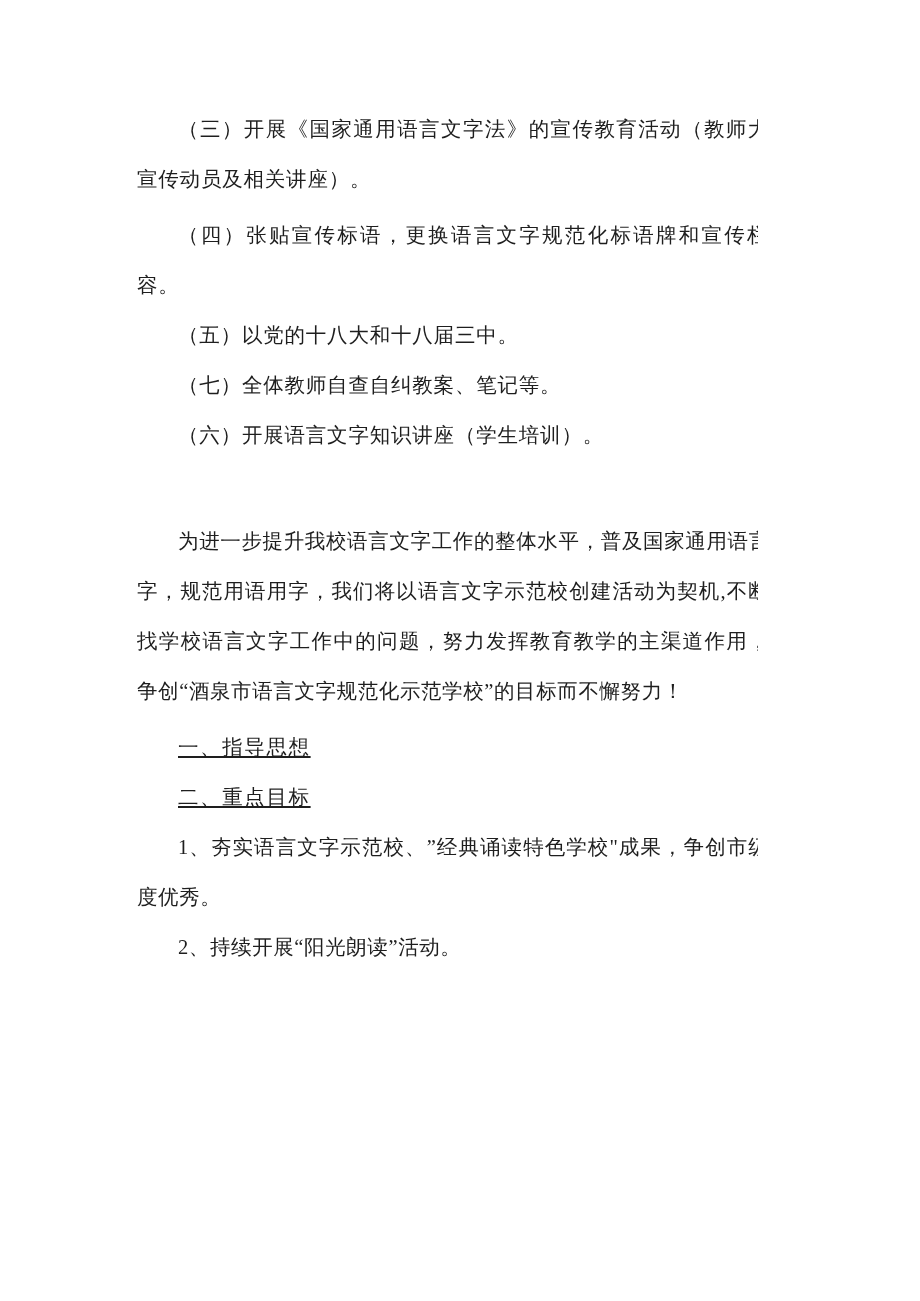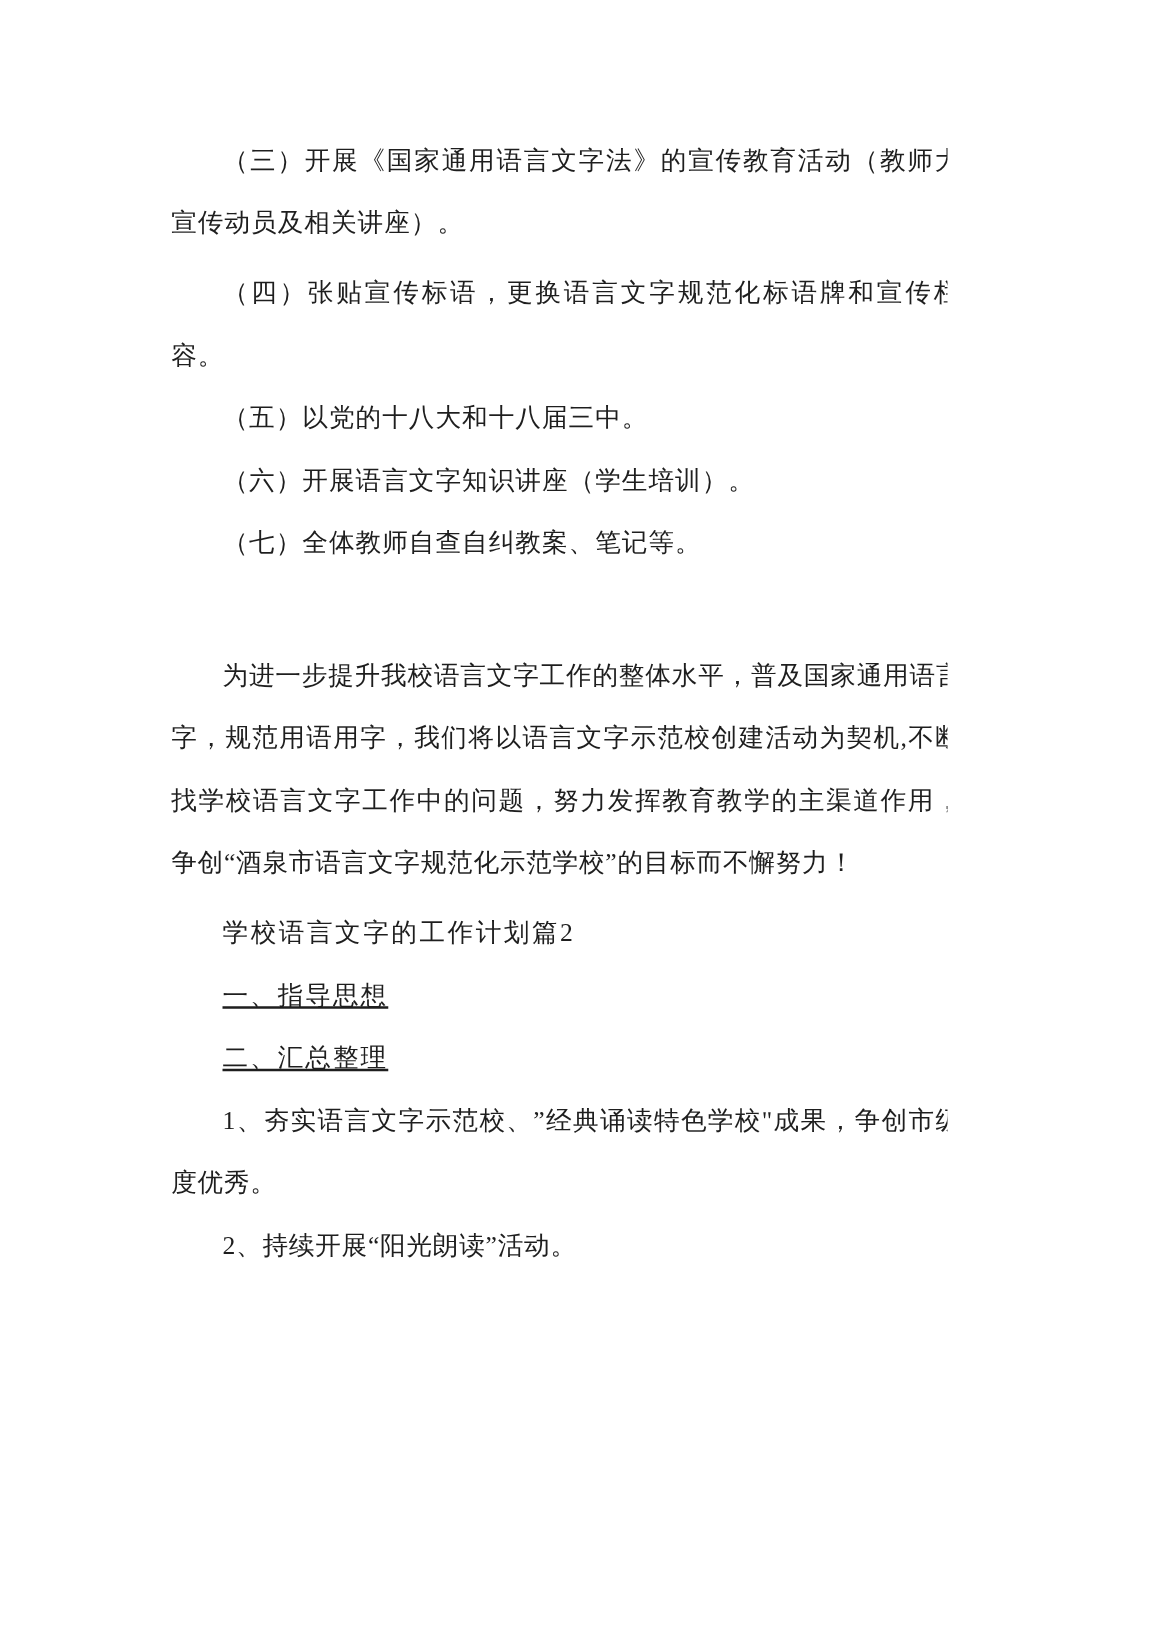--- a/index.html
+++ b/index.html
@@ -63,38 +63,37 @@
   <div class="doc-body">
 
     <p class="para indent item">（三）开展《国家通用语言文字法》的宣传教育活动（教师大会宣传动员及相关讲座）。</p>
 
     <div class="gap-sm"></div>
 
     <p class="para indent item">（四）张贴宣传标语，更换语言文字规范化标语牌和宣传栏内容。</p>
 
     <p class="para indent item">（五）以党的十八大和十八届三中。</p>
 
+    <p class="para indent item">（七）全体教师自查自纠教案、笔记等。</p>
+
     <p class="para indent item">（六）开展语言文字知识讲座（学生培训）。</p>
-
-    <p class="para indent item">（七）全体教师自查自纠教案、笔记等。</p>
 
     <div class="gap-sm"></div>
 
 
     <div class="spacer-blank"></div>
 
     <p class="para indent">为进一步提升我校语言文字工作的整体水平，普及国家通用语言文字，规范用语用字，我们将以语言文字示范校创建活动为契机,不断查找学校语言文字工作中的问题，努力发挥教育教学的主渠道作用，为争创“酒泉市语言文字规范化示范学校”的目标而不懈努力！</p>
 
     <div class="gap-sm"></div>
 
-    <p class="para indent title-line">学校语言文字的工作计划篇2</p>
 
     <p class="para indent heading">一、指导思想</p>
 
 
-    <p class="para indent heading">二、汇总整理</p>
+    <p class="para indent heading">二、重点目标</p>
 
     <p class="para indent">1、夯实语言文字示范校、”经典诵读特色学校"成果，争创市级年度优秀。</p>
 
     <p class="para indent">2、持续开展“阳光朗读”活动。</p>
 
   </div>
 </div>
 
 </body></html>

